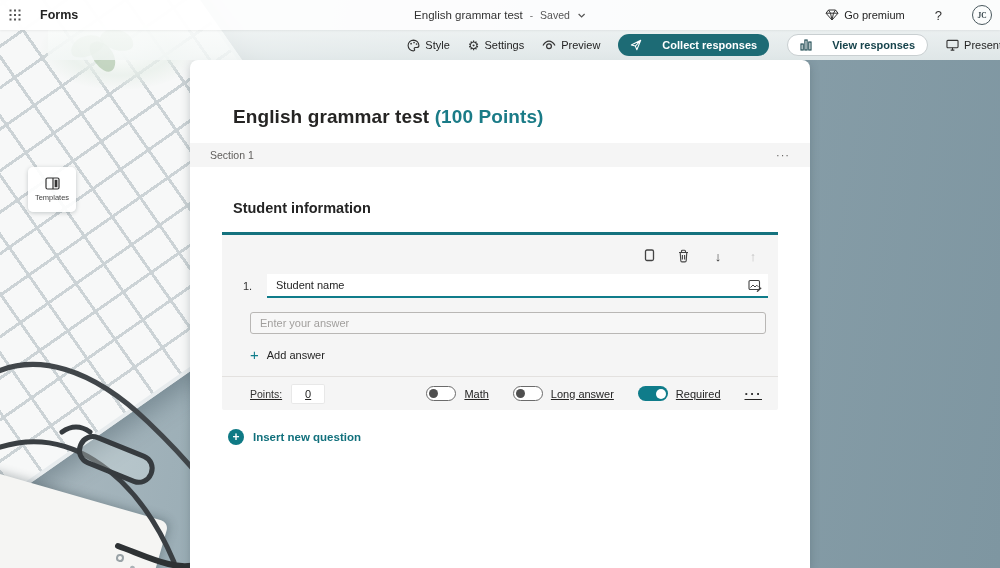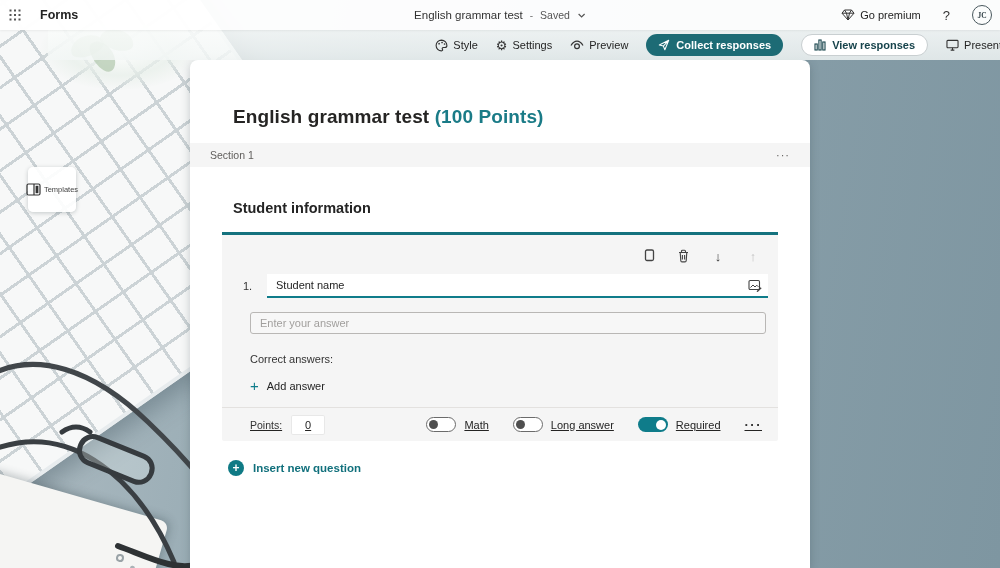--- a/index.html
+++ b/index.html
@@ -40,42 +40,42 @@
                    0 4.5px 0 0 #555, 4.5px 4.5px 0 0 #555, 9px 4.5px 0 0 #555,
                    0 9px 0 0 #555, 4.5px 9px 0 0 #555, 9px 9px 0 0 #555;
         transform:translate(-4.5px,-4.5px); }
   .app-name { font-size:12.5px; font-weight:700; margin-left:10px; color:#242424; }
   .top-center { position:absolute; left:50%; top:0; height:30px; transform:translateX(-50%);
         display:flex; align-items:center; gap:7px; }
   .doc-title { font-size:11.5px; color:#333; }
   .doc-sep { font-size:10px; color:#777; }
   .saved { font-size:10.5px; color:#555; }
   .chev { width:9px; height:9px; }
-  .top-right { position:absolute; right:8px; top:0; height:30px; display:flex; align-items:center; gap:22px; }
+  .top-right { position:absolute; right:8px; top:0; height:30px; display:flex; align-items:center; gap:30px; }
   .premium { display:flex; align-items:center; gap:5px; font-size:11px; color:#242424; cursor:pointer; }
   .help { font-size:13px; color:#333; cursor:pointer; }
   .avatar { width:20px; height:20px; border-radius:50%; border:1.4px solid #49585e; color:#35444a;
         font-size:7.5px; font-weight:700; display:flex; align-items:center; justify-content:center; cursor:pointer;font-family:Liberation Serif, serif; }
 
   
   .toolbar { position:absolute; left:0; top:30px; width:1000px; height:30px; z-index:9;
         background:linear-gradient(180deg, rgba(250,252,251,.88), rgba(243,247,246,.82));
         display:flex; align-items:center; justify-content:flex-end; gap:18px; padding-right:12px;margin-left:48px; }
   .tb-item { display:flex; align-items:center; gap:5px; font-size:11px; color:#242424; cursor:pointer; }
-  .pill { display:flex; align-items:center; gap:6px; height:22px; padding:0 12px; border-radius:12px;
+  .pill { display:flex; align-items:center; gap:20px; height:22px; padding:0 12px; border-radius:12px;
         font-size:11px; cursor:pointer; }
   .pill-primary { background:#1d6b75; color:#fff; font-weight:600; }
   .pill-secondary { background:#fff; border:1px solid #c9cfd1; color:#17444c; font-weight:600; }
   .gear-glyph { font-size:13px; line-height:1; color:#333; }
   .dots { font-size:13px; font-weight:700; letter-spacing:1px; color:#333; cursor:pointer; }
 
   
   .templates-btn { position:absolute; left:28px; top:167px; width:48px; height:45px; z-index:5;
         background:rgba(255,255,255,.92); border-radius:5px; box-shadow:0 1px 4px rgba(40,55,60,.25);
-        display:flex; flex-direction:row; align-items:center; justify-content:center; gap:3px; cursor:pointer; }
+        display:flex; flex-direction:column; align-items:center; justify-content:center; gap:3px; cursor:pointer; }
   .templates-label { font-size:7.5px; color:#444; }
 
   
   .canvas { position:absolute; left:190px; top:60px; width:620px; height:508px; z-index:6;
         background:#fff; border-radius:8px 8px 0 0; box-shadow:0 2px 10px rgba(40,55,62,.25); }
   .form-title-row { margin:46px 0 8px 43px; font-size:19px; font-weight:600; letter-spacing:.1px; }
   .form-title { color:#252423; }
   .form-points { color:#1a7b87; }
   .section-bar { margin-top:15px; height:24px; background:#f5f5f5; display:flex; align-items:center;
         justify-content:space-between; padding:0 20px; }
@@ -282,21 +282,20 @@
               <path d="M9 11.8 l3.6 -3.6 1 1 -3.6 3.6 -1.4 .4 Z" fill="#444"></path>
             </svg>
         </span>
       </div>
     </div>
 
     <div class="answer-input">
       <span class="answer-placeholder">Enter your answer</span>
     </div>
 
-    <div class="correct-label">Correct answers:</div>
 
     <div class="add-answer">
       <span class="add-plus">+</span>
       <span class="add-answer-label">Add answer</span>
     </div>
 
     <div class="q-footer">
       <span class="points-label">Points:</span>
       <div class="points-input">0</div>
       <div class="footer-spacer"></div>

